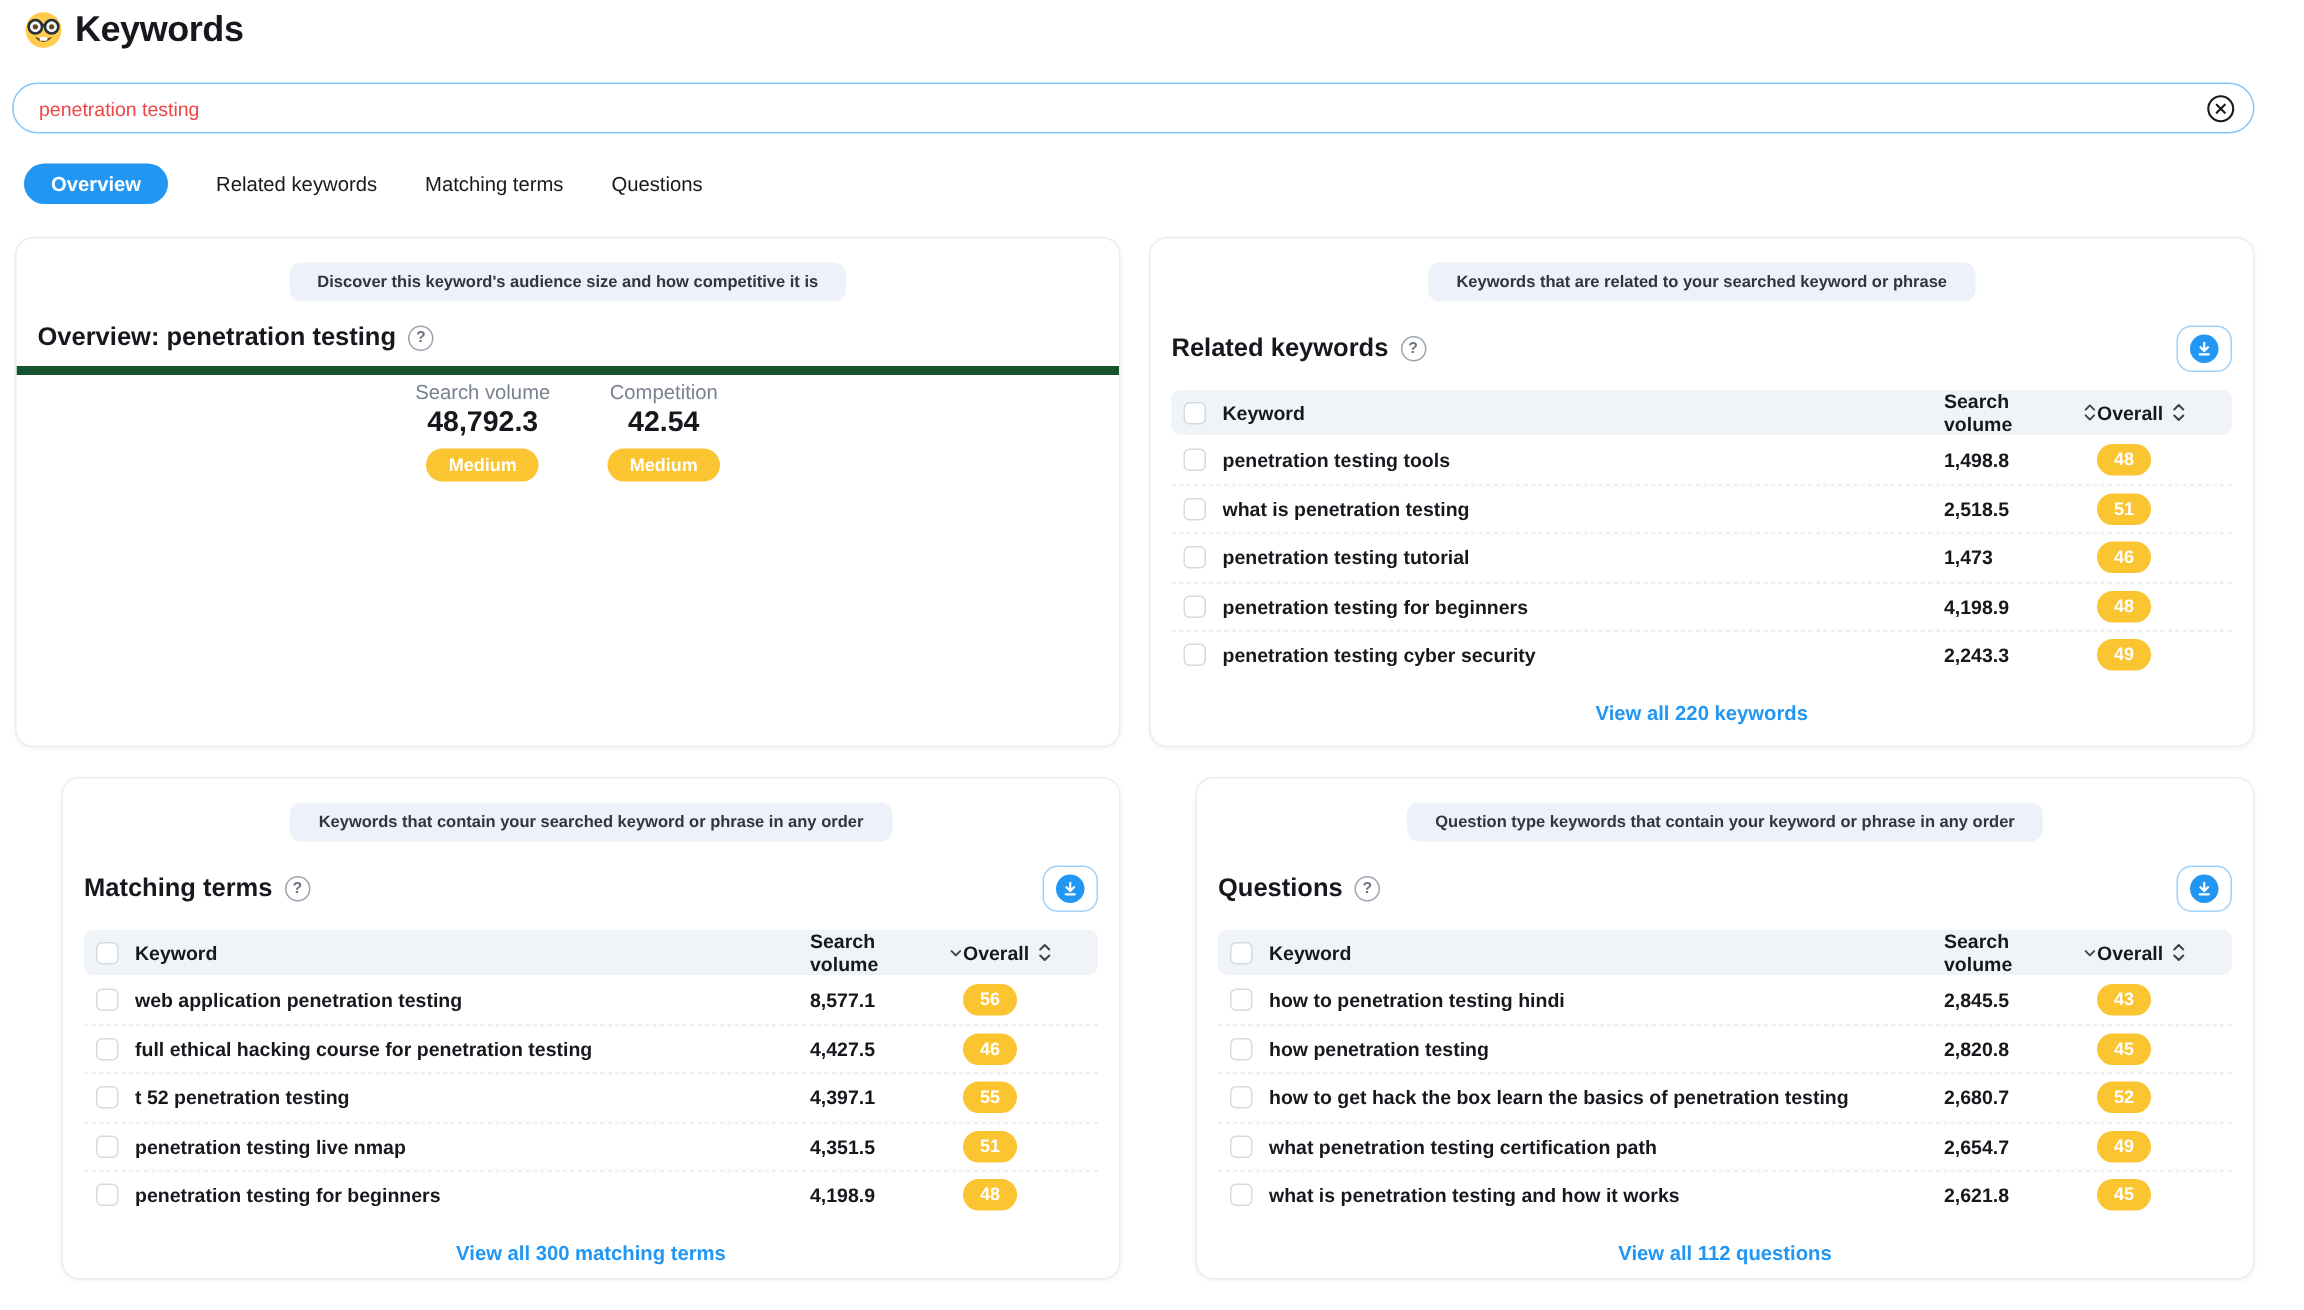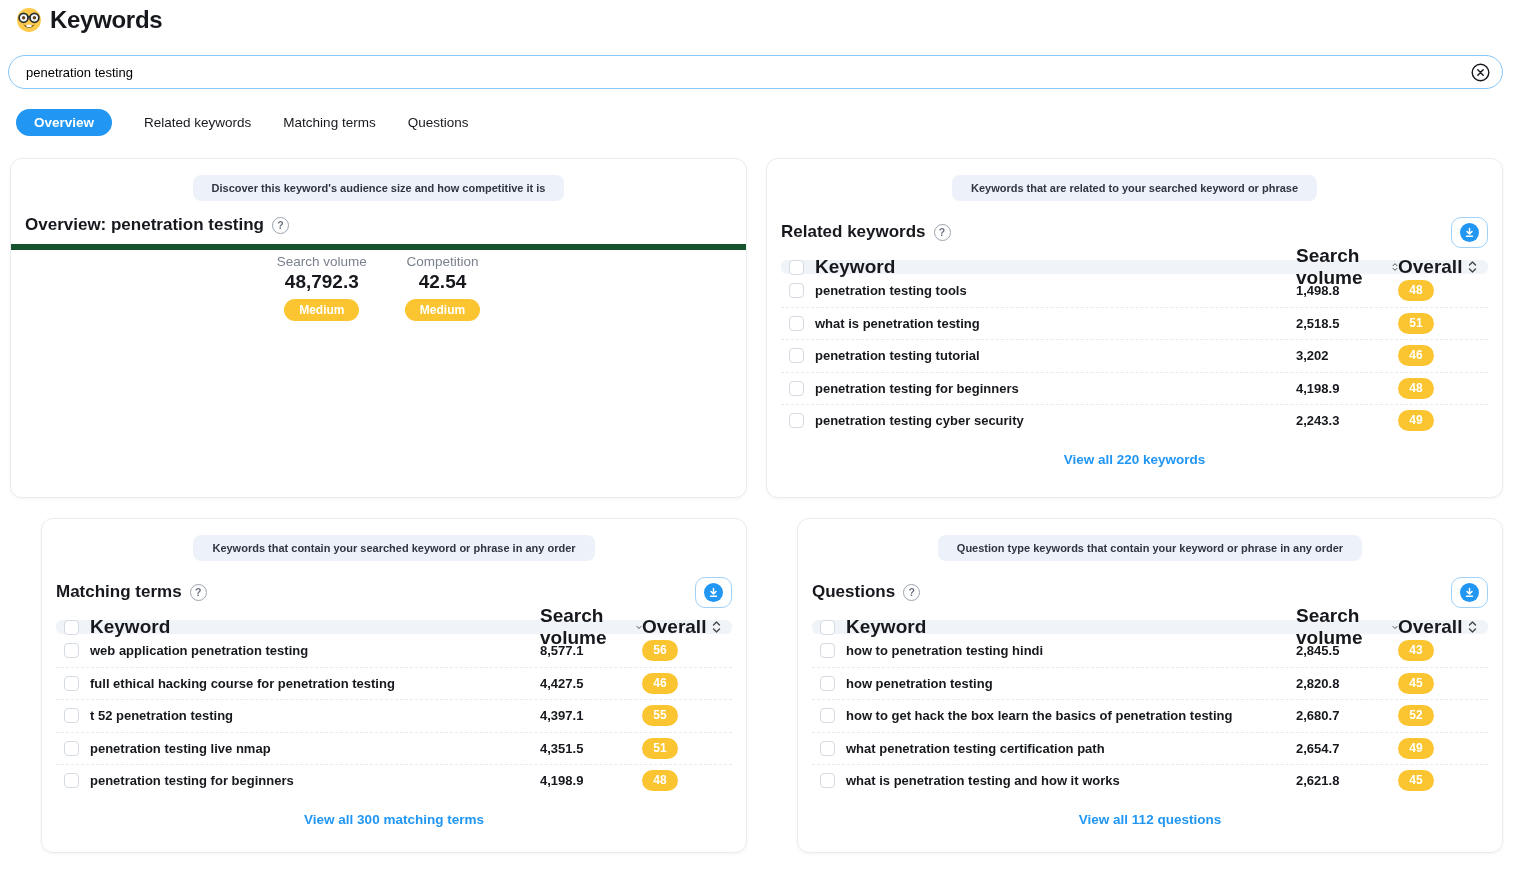--- a/index.html
+++ b/index.html
@@ -6,21 +6,21 @@
   html,body { width:1536px; height:873px; background:#fff; overflow:hidden;
     font-family:"Liberation Sans", sans-serif; color:#16181d; }
 
   .page { padding-top:6px; }
   .app-header { display:flex; align-items:center; gap:8px; padding:0 16px; }
   .app-header h1 { font-size:24px; font-weight:800; letter-spacing:-0.3px; }
   .emoji { width:26px; height:26px; display:inline-block; }
 
   .search-wrap { position:relative; margin:21px 33px 0 8px; }
   .search-input { width:100%; height:34px; border:1px solid #86c6f8; border-radius:17px;
-    padding:0 44px 0 17px; font-size:13px; font-family:inherit; color:#000000; outline:none; }
+    padding:0 44px 0 17px; font-size:13px; font-family:inherit; color:#ef4444; outline:none; }
   .clear-btn { position:absolute; right:13px; top:8px; width:19px; height:19px;
     background:none; border:none; cursor:pointer; padding:0; }
 
   .tabs { display:flex; align-items:center; gap:32px; margin:20px 0 0 16px; }
   .tab { font-size:13.5px; font-weight:500; color:#16181d; background:none; border:none;
     cursor:pointer; padding:6px 0; font-family:inherit; }
   .tab.active { background:#2196f3; color:#fff; font-weight:700; border-radius:14px;
     padding:6px 18px; }
 
   .cards { display:grid; grid-template-columns:1fr 1fr; gap:20px 19px;
@@ -43,22 +43,22 @@
     align-items:center; justify-content:center; }
   .spacer { flex:1; }
   .dl-btn { width:37px; height:31px; border:1.5px solid #9fd1f9; border-radius:10px;
     background:#fff; cursor:pointer; display:inline-flex; align-items:center;
     justify-content:center; }
   .dl-circle { width:19px; height:19px; background:#2196f3; border-radius:50%;
     display:inline-flex; align-items:center; justify-content:center; }
 
   
   .table { margin:0 14px; }
-  .thead { background:#f0f4f9; border-radius:6px; height:14px; display:flex;
-    align-items:center; padding:0 8px; font-size:19px; font-weight:700; }
+  .thead { background:#f0f4f9; border-radius:6px; height:30px; display:flex;
+    align-items:center; padding:0 8px; font-size:13px; font-weight:700; }
   .row { display:flex; align-items:center; height:32.5px; padding:0 8px; font-size:13px;
     font-weight:600; }
   .row + .row { border-top:1px dashed #e6eaee; }
   .cb { width:15px; height:15px; border:1.5px solid #d4dae1; border-radius:4px;
     background:#fff; flex:none; cursor:pointer; }
   .kw-col { flex:1; display:flex; align-items:center; gap:11px; min-width:0; }
   .kw-text { overflow:hidden; text-overflow:ellipsis; white-space:nowrap; }
   .sv-col { width:102px; flex:none; display:flex; align-items:center; gap:6px; }
   .ov-col { width:82px; flex:none; display:flex; align-items:center; gap:6px; }
   .badge { display:inline-block; min-width:36px; height:21px; line-height:21px;
@@ -197,21 +197,21 @@
               <span class="ov-col">
                 <span class="badge">51</span>
               </span>
             </div>
 
             <div class="row">
               <span class="kw-col">
                 <span class="cb"></span>
                 <span class="kw-text">penetration testing tutorial</span>
               </span>
-              <span class="sv-col">3,202</span>
+              <span class="sv-col">1,473</span>
               <span class="ov-col">
                 <span class="badge">46</span>
               </span>
             </div>
 
             <div class="row">
               <span class="kw-col">
                 <span class="cb"></span>
                 <span class="kw-text">penetration testing for beginners</span>
               </span>

